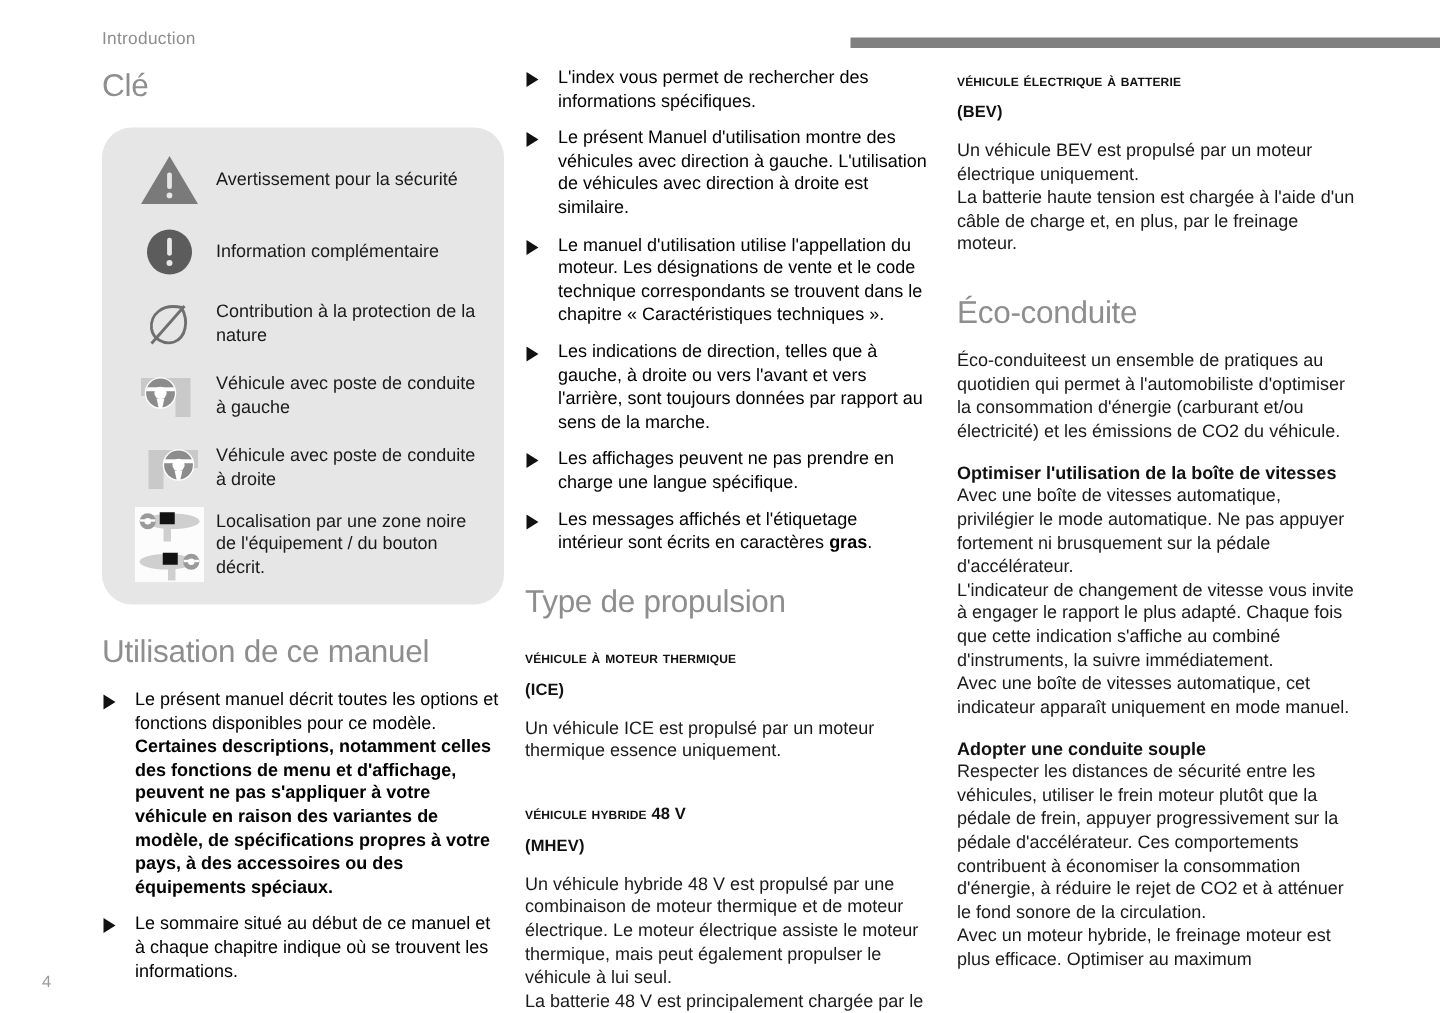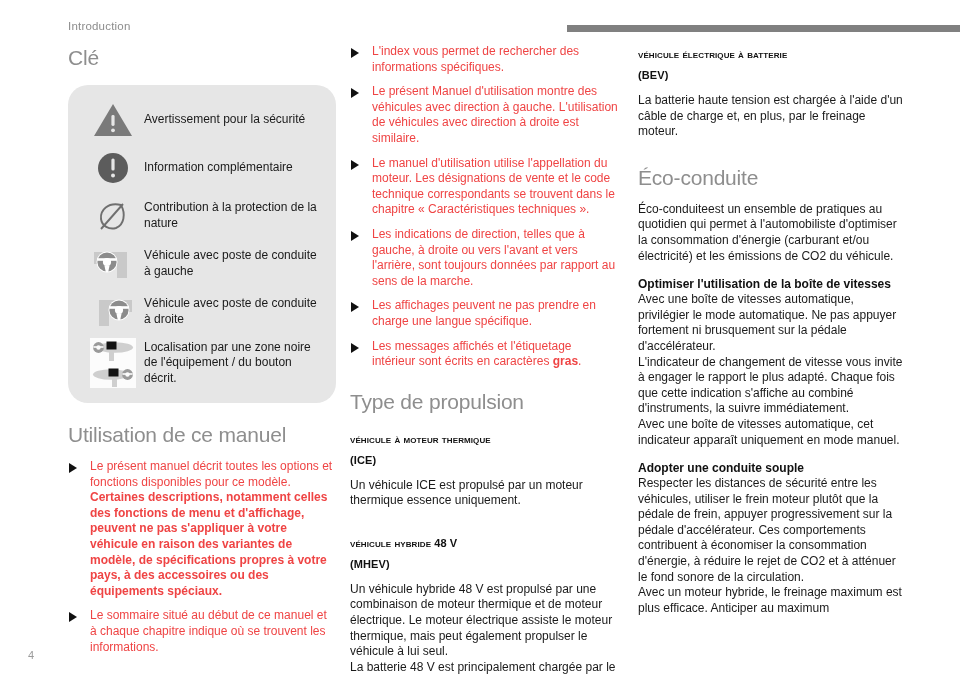--- a/index.html
+++ b/index.html
@@ -105,21 +105,21 @@
     list-style: none;
     margin: 0;
     padding: 0;
   }
   ul.bullets li {
     position: relative;
     padding-left: 22px;
     margin-bottom: 9px;
     font-size: 12px;
     line-height: 15.6px;
-    color: #ef4444;
+    color: #000000;
   }
   ul.bullets li:last-child { margin-bottom: 0; }
   ul.bullets li .tri {
     position: absolute;
     left: 1px;
     top: 4px;
     width: 0;
     height: 0;
     border-top: 5px solid transparent;
     border-bottom: 5px solid transparent;
@@ -331,33 +331,34 @@
     <p class="body">La batterie 48 V est principalement chargée par le freinage moteur.</p>
 
   </div>
 
   <div class="col col-3">
 
     <h2 class="sub-title">
       <span>Véhicule électrique à batterie</span><br>
       <span class="kp">(BEV)</span>
     </h2>
+    <p class="body tight">Un véhicule BEV est propulsé par un moteur électrique uniquement.</p>
     <p class="body">La batterie haute tension est chargée à l'aide d'un câble de charge et, en plus, par le freinage moteur.</p>
 
     <div class="spacer-sm"></div>
 
     <h1 class="section-title tight">Éco-conduite</h1>
     <p class="body">Éco-conduiteest un ensemble de pratiques au quotidien qui permet à l'automobiliste d'optimiser la consommation d'énergie (carburant et/ou électricité) et les émissions de CO2 du véhicule.</p>
 
     <h3 class="run-in">Optimiser l'utilisation de la boîte de vitesses</h3>
     <p class="body tight">Avec une boîte de vitesses automatique, privilégier le mode automatique. Ne pas appuyer fortement ni brusquement sur la pédale d'accélérateur.</p>
     <p class="body tight">L'indicateur de changement de vitesse vous invite à engager le rapport le plus adapté. Chaque fois que cette indication s'affiche au combiné d'instruments, la suivre immédiatement.</p>
     <p class="body">Avec une boîte de vitesses automatique, cet indicateur apparaît uniquement en mode manuel.</p>
 
     <h3 class="run-in">Adopter une conduite souple</h3>
     <p class="body tight">Respecter les distances de sécurité entre les véhicules, utiliser le frein moteur plutôt que la pédale de frein, appuyer progressivement sur la pédale d'accélérateur. Ces comportements contribuent à économiser la consommation d'énergie, à réduire le rejet de CO2 et à atténuer le fond sonore de la circulation.</p>
-    <p class="body tight">Avec un moteur hybride, le freinage maximum est plus efficace. Anticiper au maximum</p>
+    <p class="body tight">Avec un moteur hybride, le freinage moteur est plus efficace. Optimiser au maximum</p>
 
   </div>
 
 </div>
 
 <div class="folio">4</div>
 
 </body></html>

